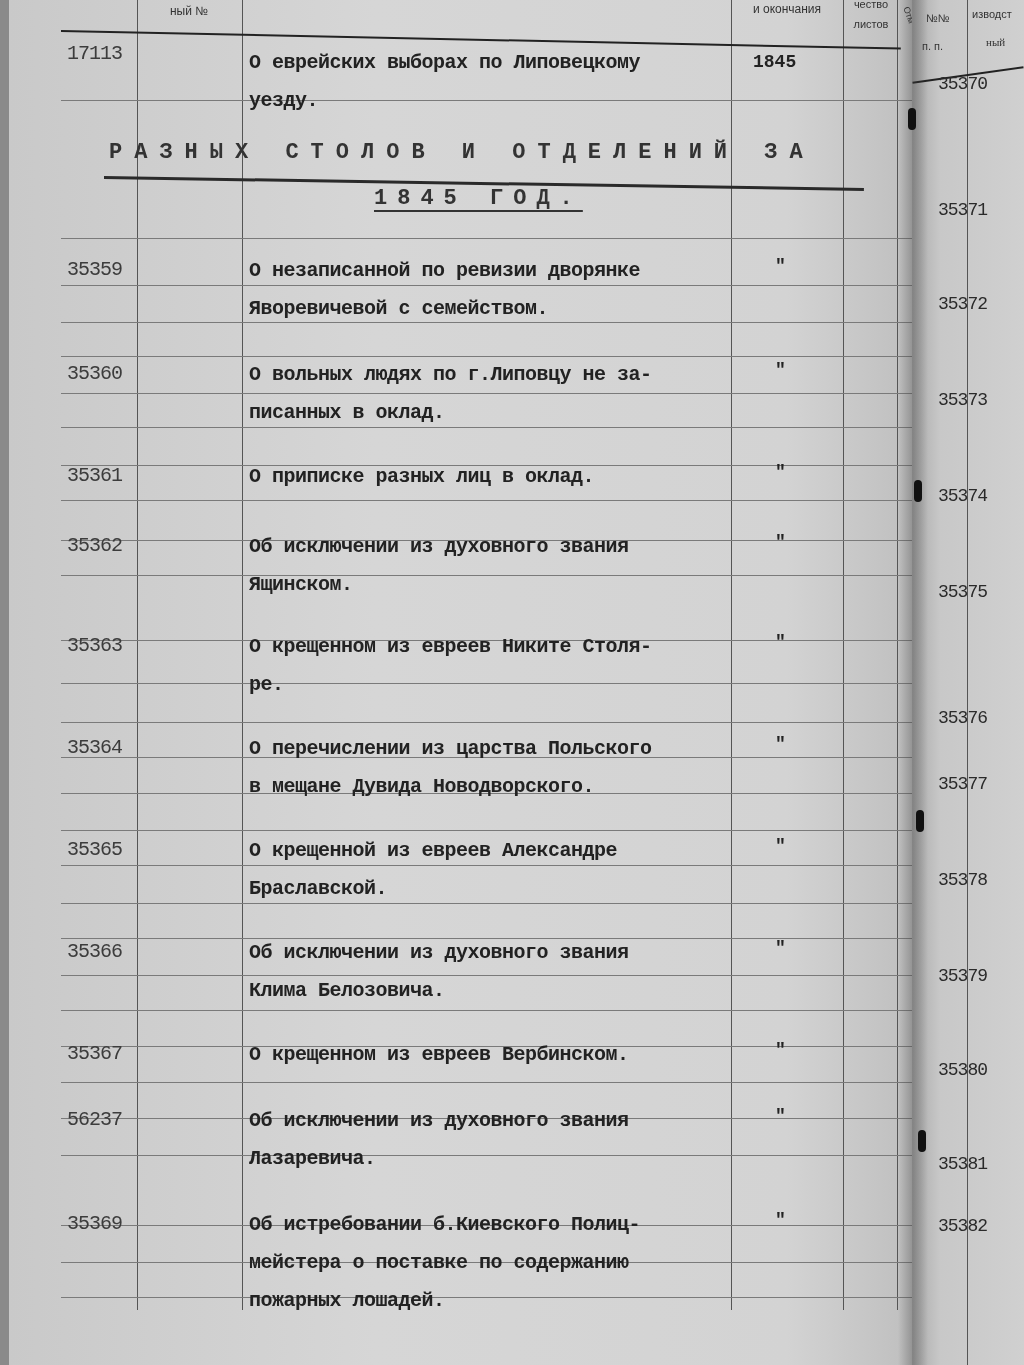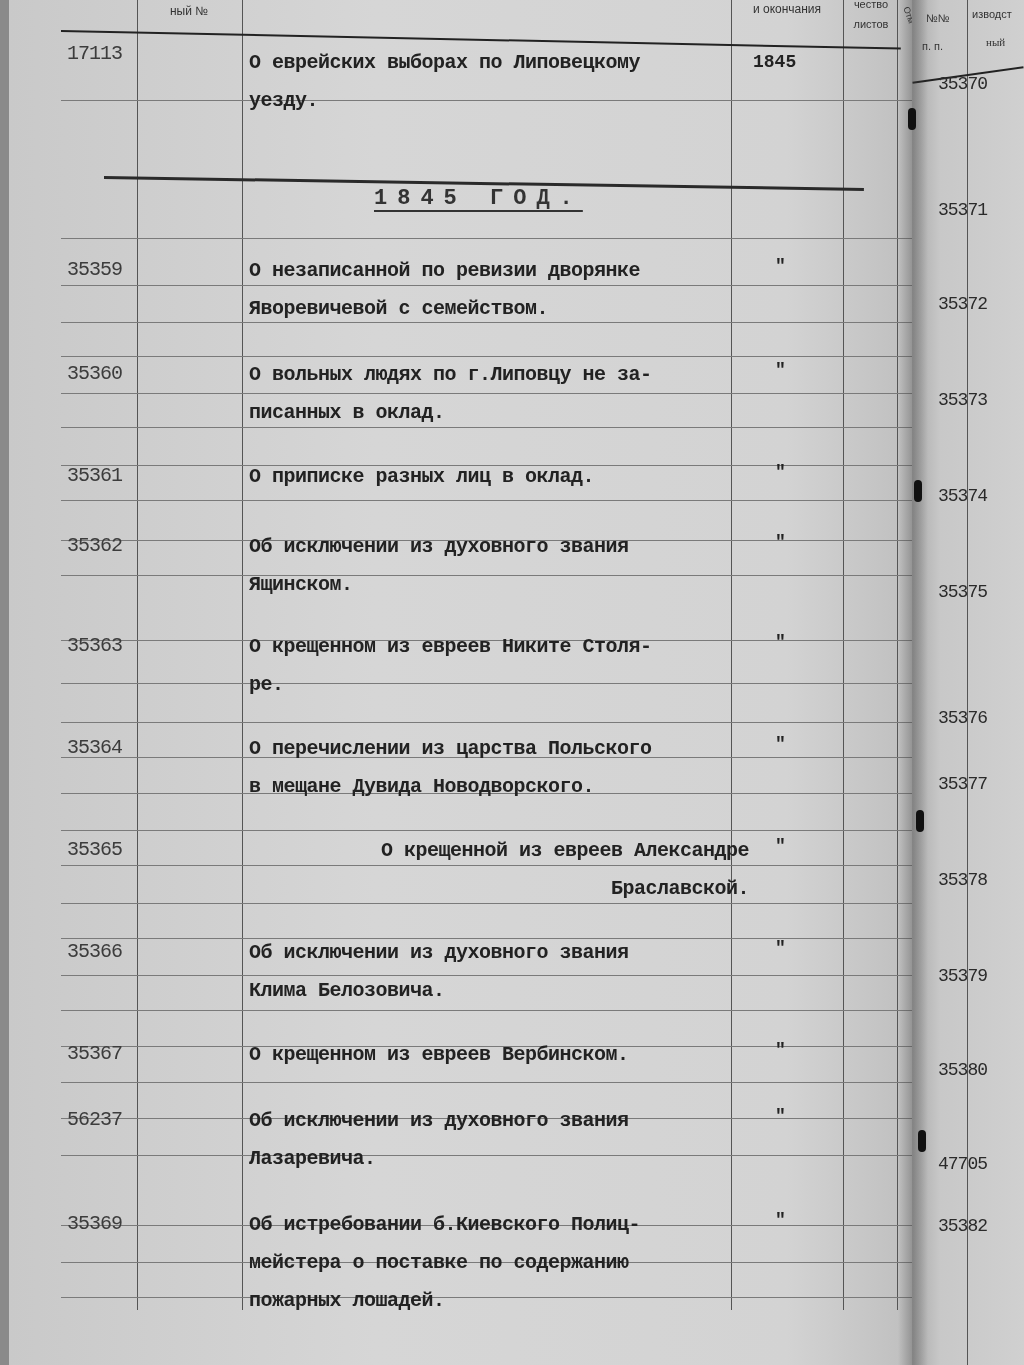--- a/index.html
+++ b/index.html
@@ -191,20 +191,21 @@
     <div class="hline" style="left:52px; top:1297px; width:860px;"></div>
   </div>
 
   <div>
     <div class="entry-num" style="top:42px;">17113</div>
     <div class="entry-text" style="top:44px;">О еврейских выборах по Липовецкому
 уезду.</div>
     <div class="entry-date" style="left:744px; top:52px;">1845</div>
   </div>
 
+  <div class="section-title">РАЗНЫХ СТОЛОВ И ОТДЕЛЕНИЙ ЗА</div>
   <div class="section-rule"></div>
   <div class="section-year">1845 ГОД.</div>
 
   <div>
     <div class="entry-num" style="top:258px;">35359</div>
     <div class="entry-text" style="top:252px;">О незаписанной по ревизии дворянке
 Яворевичевой с семейством.</div>
     <div class="entry-date" style="top:256px;">"</div>
   </div>
   <div>
@@ -231,21 +232,21 @@
     <div class="entry-date" style="top:632px;">"</div>
   </div>
   <div>
     <div class="entry-num" style="top:736px;">35364</div>
     <div class="entry-text" style="top:730px;">О перечислении из царства Польского
 в мещане Дувида Новодворского.</div>
     <div class="entry-date" style="top:734px;">"</div>
   </div>
   <div>
     <div class="entry-num" style="top:838px;">35365</div>
-    <div class="entry-text" style="top:832px;text-align:right;">О крещенной из евреев Александре
+    <div class="entry-text" style="top:832px;">О крещенной из евреев Александре
 Браславской.</div>
     <div class="entry-date" style="top:836px;">"</div>
   </div>
   <div>
     <div class="entry-num" style="top:940px;">35366</div>
     <div class="entry-text" style="top:934px;">Об исключении из духовного звания
 Клима Белозовича.</div>
     <div class="entry-date" style="top:938px;">"</div>
   </div>
   <div>
@@ -282,20 +283,20 @@
   <div class="right-num" style="top:200px;">35371</div>
   <div class="right-num" style="top:294px;">35372</div>
   <div class="right-num" style="top:390px;">35373</div>
   <div class="right-num" style="top:486px;">35374</div>
   <div class="right-num" style="top:582px;">35375</div>
   <div class="right-num" style="top:708px;">35376</div>
   <div class="right-num" style="top:774px;">35377</div>
   <div class="right-num" style="top:870px;">35378</div>
   <div class="right-num" style="top:966px;">35379</div>
   <div class="right-num" style="top:1060px;">35380</div>
-  <div class="right-num" style="top:1154px;">47705</div>
+  <div class="right-num" style="top:1154px;">35381</div>
   <div class="right-num" style="top:1216px;">35382</div>
 </div>
 
 <div class="binding-hole" style="left:908px; top:108px;"></div>
 <div class="binding-hole" style="left:914px; top:480px;"></div>
 <div class="binding-hole" style="left:916px; top:810px;"></div>
 <div class="binding-hole" style="left:918px; top:1130px;"></div>
 
 </body></html>

